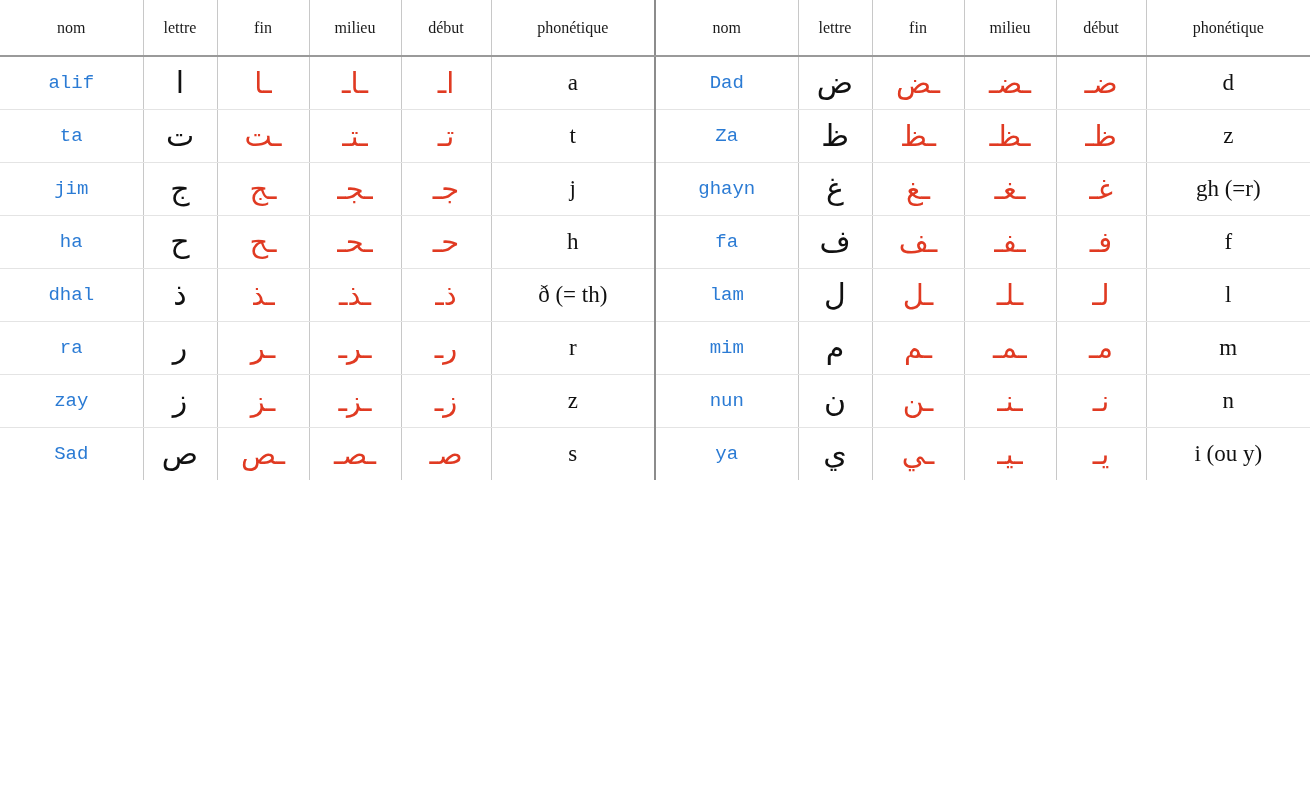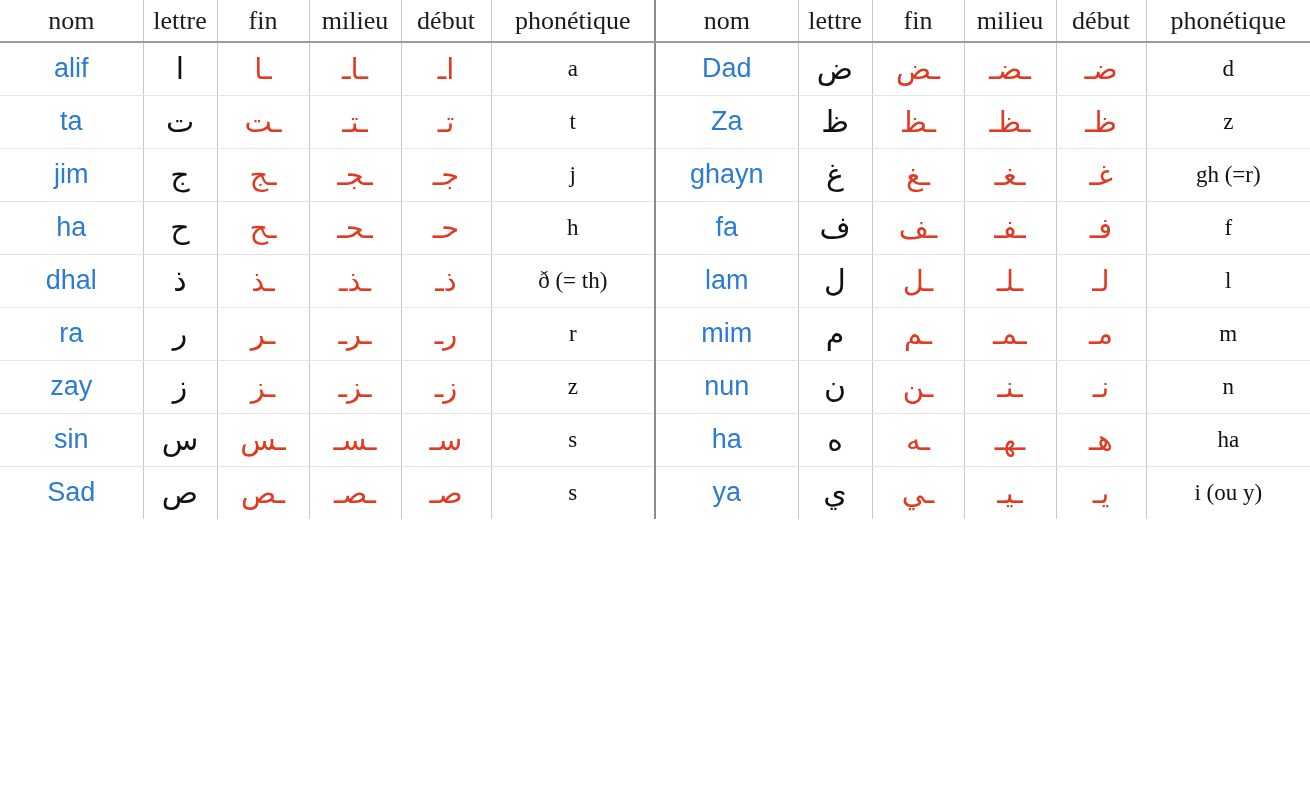--- a/index.html
+++ b/index.html
@@ -27,41 +27,41 @@
     border-left: 1px solid #c8c8c8;
     border-right: 1px solid #c8c8c8;
     border-bottom: 1px solid #e4e4e4;
     text-align: center;
     vertical-align: middle;
     padding: 0;
   }
   table.alphabet thead th {
     border-top: none;
     border-bottom: 2px solid #9a9a9a;
-    font-size: 26px;
+    font-size: 16px;
     font-weight: normal;
     color: #1a1a1a;
-    height: 42px;
+    height: 56px;
     font-family: "Liberation Serif", serif;
   }
   table.alphabet tbody td {
     height: 53px;
   }
   
   col.c-nom      { width: 143px; }
   col.c-lettre   { width: 74px; }
   col.c-fin      { width: 92px; }
   col.c-milieu   { width: 92px; }
   col.c-debut    { width: 90px; }
   col.c-phon     { width: 164px; }
 
   td.nom, th.nom {
     color: #2b7bd4;
-    font-size: 27px;
-    font-family: Liberation Sans, sans-serif;
+    font-size: 19px;
+    font-family: Liberation Mono, monospace;
   }
   th.nom { color: #1a1a1a; }
   td.nom { color: #2b7bd4; }
 
   td.letter {
     color: #111111;
     font-size: 30px;
     font-family: "DejaVu Sans", sans-serif;
     direction: rtl;
   }
@@ -213,34 +213,20 @@
           <td class="form">زـ</td>
           <td class="phon">z</td>
           <td class="nom mid-sep">nun</td>
           <td class="letter">ن</td>
           <td class="form">ـن</td>
           <td class="form">ـنـ</td>
           <td class="form">نـ</td>
           <td class="phon edge-right">n</td>
         </tr>
         <tr>
-          <td class="nom edge-left">sin</td>
-          <td class="letter">س</td>
-          <td class="form">ـس</td>
-          <td class="form">ـسـ</td>
-          <td class="form">سـ</td>
-          <td class="phon">s</td>
-          <td class="nom mid-sep">ha</td>
-          <td class="letter">ه</td>
-          <td class="form">ـه</td>
-          <td class="form">ـهـ</td>
-          <td class="form">هـ</td>
-          <td class="phon edge-right">ha</td>
-        </tr>
-        <tr>
           <td class="nom edge-left">Sad</td>
           <td class="letter">ص</td>
           <td class="form">ـص</td>
           <td class="form">ـصـ</td>
           <td class="form">صـ</td>
           <td class="phon">s</td>
           <td class="nom mid-sep">ya</td>
           <td class="letter">ي</td>
           <td class="form">ـي</td>
           <td class="form">ـيـ</td>

